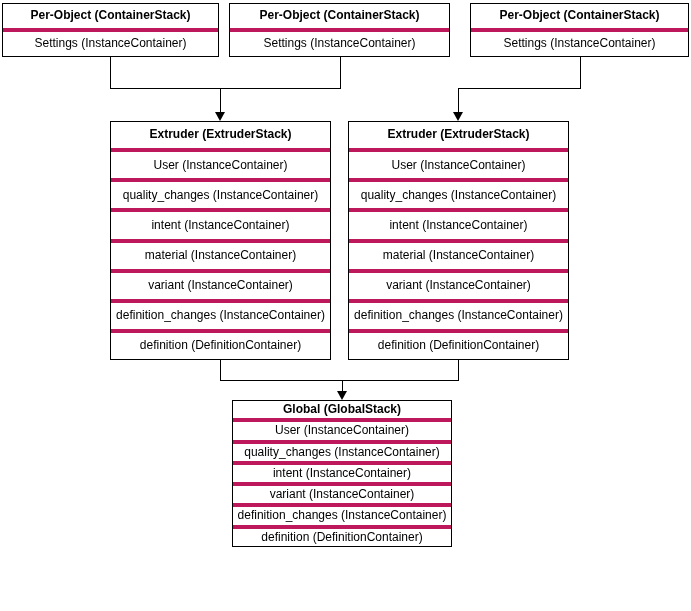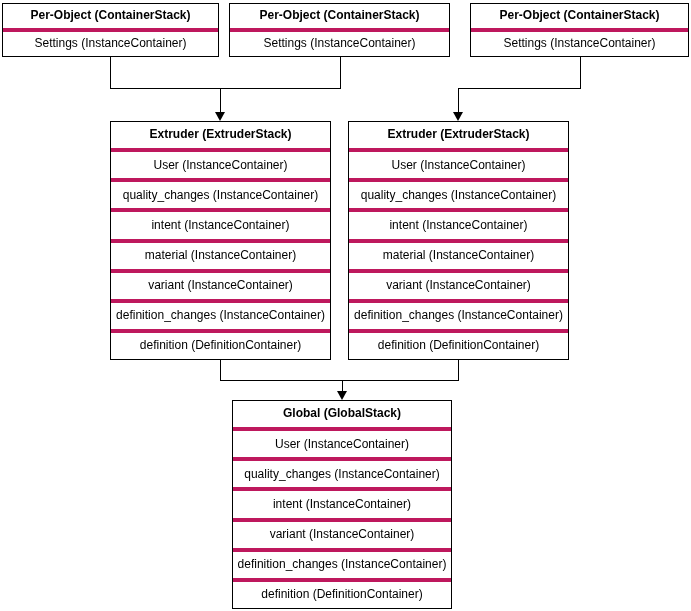--- a/index.html
+++ b/index.html
@@ -116,21 +116,21 @@
     <div class="stack-row">definition_changes (InstanceContainer)</div>
     <div class="stack-row">definition (DefinitionContainer)</div>
   </div>
 
   <div class="vline" style="left:220px; top:360px; height:20px;"></div>
   <div class="vline" style="left:458px; top:360px; height:20px;"></div>
   <div class="hline" style="left:220px; top:380px; width:239px;"></div>
   <div class="vline" style="left:342px; top:380px; height:12px;"></div>
   <div class="arrowhead" style="left:337px; top:391px;"></div>
 
-  <div class="stack-box" style="left:232px; top:400px; width:220px; height:209px;">
+  <div class="stack-box" style="left:232px; top:400px; width:220px; height:147px;">
     <div class="stack-header">Global (GlobalStack)</div>
     <div class="stack-row">User (InstanceContainer)</div>
     <div class="stack-row">quality_changes (InstanceContainer)</div>
     <div class="stack-row">intent (InstanceContainer)</div>
     <div class="stack-row">variant (InstanceContainer)</div>
     <div class="stack-row">definition_changes (InstanceContainer)</div>
     <div class="stack-row">definition (DefinitionContainer)</div>
   </div>
 
 </div>

